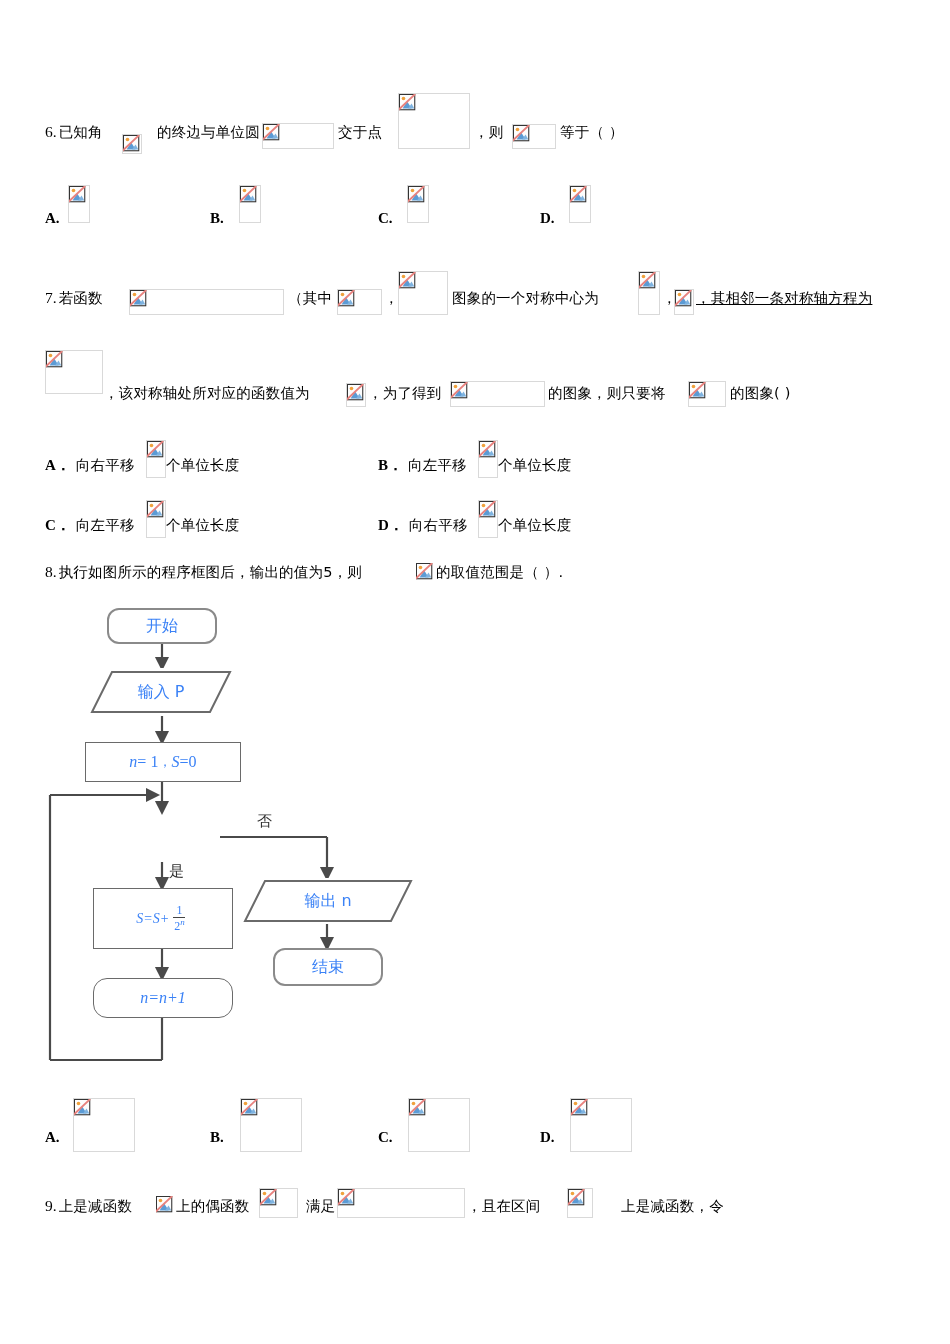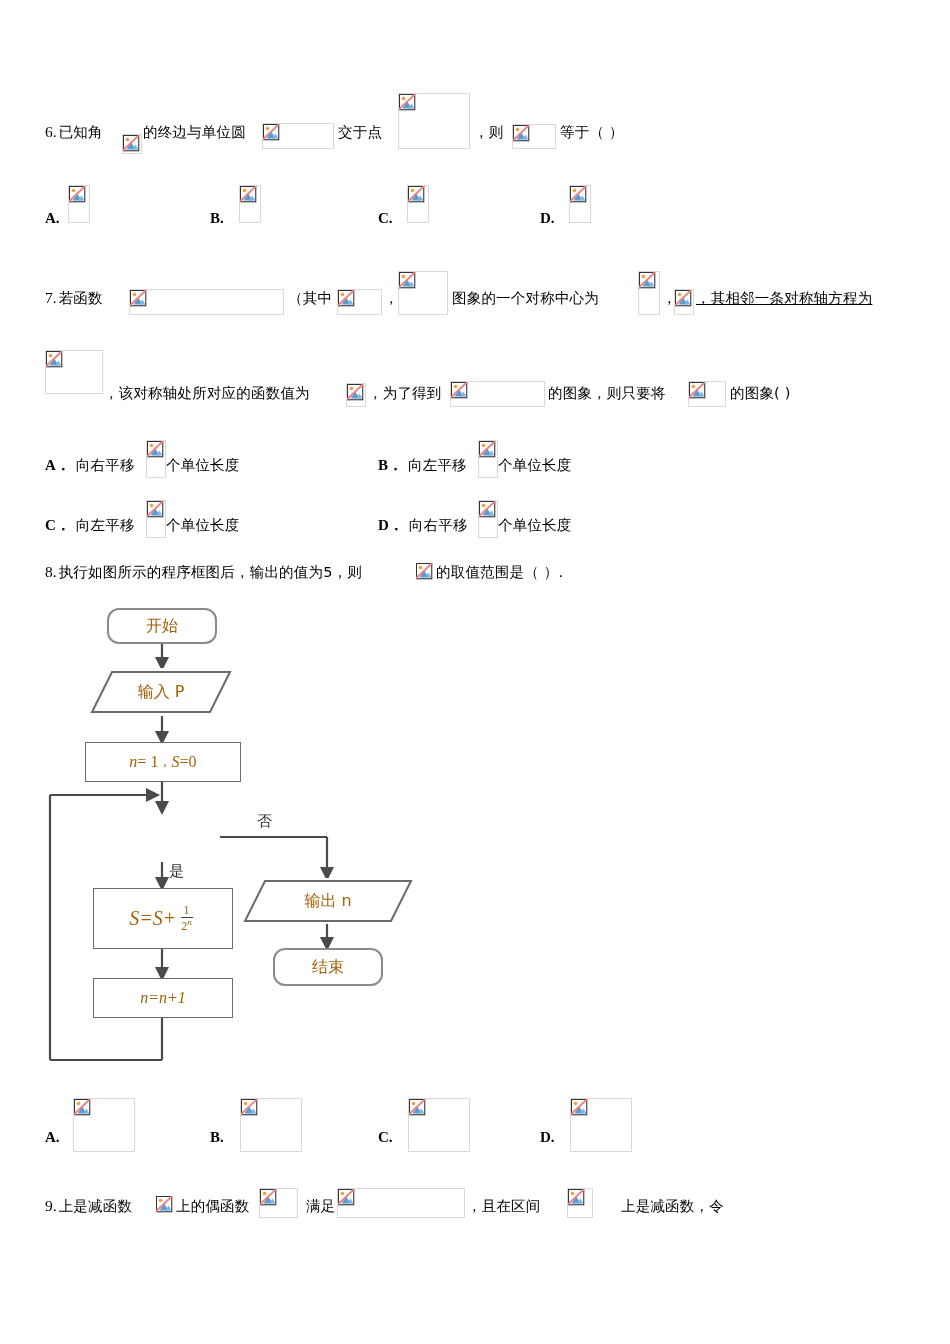--- a/index.html
+++ b/index.html
@@ -77,21 +77,21 @@
     width: 400px;
     height: 485px;
   }
   .fnode {
     position: absolute;
     box-sizing: border-box;
     display: flex;
     align-items: center;
     justify-content: center;
     background: #fff;
-    color: #a16207;
+    color: #3b82f6;
     font-family: "DejaVu Sans", sans-serif;
     font-size: 16px;
   }
   .fnode.term {
     border: 2px solid #8a8a8a;
     border-radius: 12px;
   }
   .fnode.rect {
     border: 1.6px solid #6a6a6a;
   }
@@ -143,21 +143,21 @@
 
   <span class="ph abs" style="left:122px; top:134px; width:20px; height:20px;">
     <svg class="brokenicon" viewBox="0 0 20 20">
       <rect x="0.5" y="0.5" width="17" height="17" fill="#fdfdfd" stroke="#333" stroke-width="1.2"></rect>
       <circle cx="5" cy="5" r="2" fill="#f0a13c"></circle>
       <polygon points="4,16 9,8 14,16" fill="#5b9bd5"></polygon>
       <polygon points="10,16 14,10.5 17,16" fill="#7fb3e0"></polygon>
       <line x1="-0.5" y1="17.5" x2="18" y2="0" stroke="#e8827e" stroke-width="2"></line>
     </svg>
   </span>
-  <div class="qline" style="left:143px; top:122px;">
+  <div class="qline" style="left:157px; top:122px;">
     <span class="cn">的终边与单位圆</span>
   </div>
   <span class="ph abs" style="left:262px; top:123px; width:72px; height:26px;">
     <svg class="brokenicon" viewBox="0 0 20 20">
       <rect x="0.5" y="0.5" width="17" height="17" fill="#fdfdfd" stroke="#333" stroke-width="1.2"></rect>
       <circle cx="5" cy="5" r="2" fill="#f0a13c"></circle>
       <polygon points="4,16 9,8 14,16" fill="#5b9bd5"></polygon>
       <polygon points="10,16 14,10.5 17,16" fill="#7fb3e0"></polygon>
       <line x1="-0.5" y1="17.5" x2="18" y2="0" stroke="#e8827e" stroke-width="2"></line>
     </svg>
@@ -491,28 +491,28 @@
 
 
     <div class="flowlabel" style="left:212px; top:222px;">
       <span>否</span>
     </div>
     <div class="flowlabel" style="left:124px; top:272px;">
       <span>是</span>
     </div>
 
     <div class="fnode rect" style="left:48px; top:298px; width:140px; height:61px;">
-      <span class="mathi" style="font-size:20px;">S=S+</span>
+      <span class="mathi" style="font-size:14px;">S=S+</span>
       <span class="frac">
         <span class="num mathn">1</span>
         <span class="den mathn"><span>2</span><sup class="sp mathi">n</sup></span>
       </span>
     </div>
 
-    <div class="fnode rect" style="left:48px; top:388px; width:140px; height:40px;">
+    <div class="fnode rect" style="left:48px; top:388px; width:140px; height:40px;border-radius:14px;">
       <span class="mathi" style="font-size:16px;">n=n+1</span>
     </div>
 
     <div class="fnode io" style="left:198px; top:288px; width:170px; height:46px;">
       <svg width="170" height="46" viewBox="0 0 170 46" style="position:absolute;left:0;top:0;">
         <polygon points="22,3 168,3 148,43 2,43" fill="#fff" stroke="#6a6a6a" stroke-width="2"></polygon>
       </svg>
       <span class="iotext">输出 n</span>
     </div>
 

